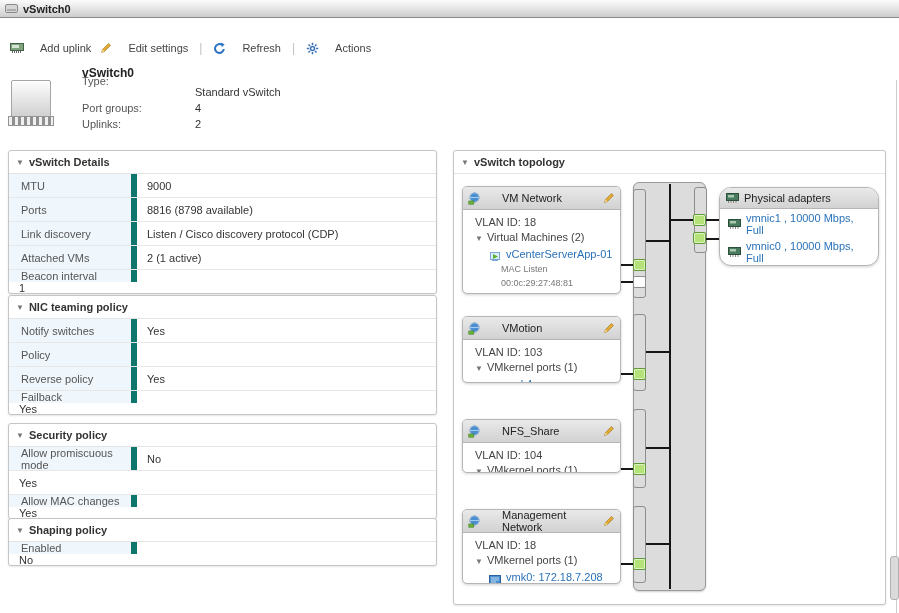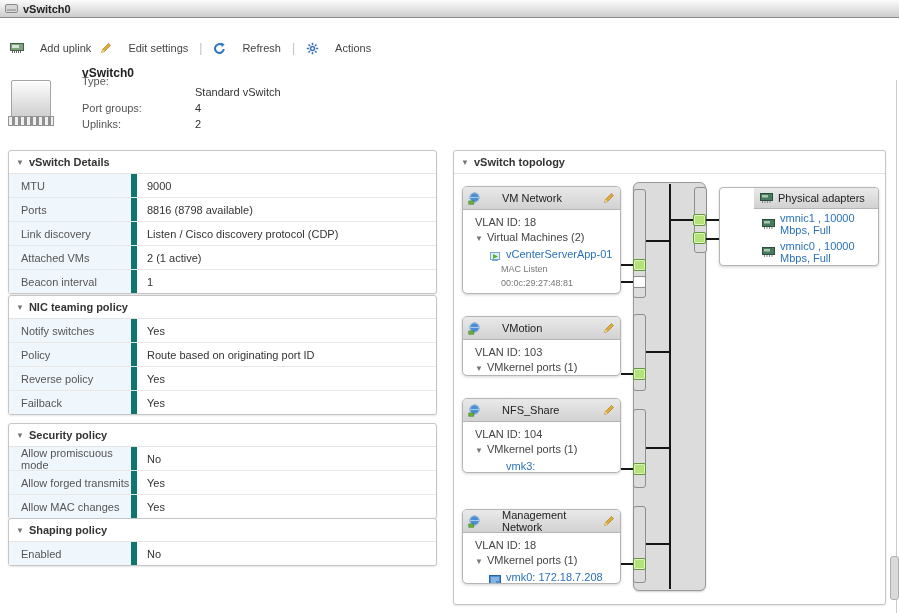--- a/index.html
+++ b/index.html
@@ -24,21 +24,21 @@
   .sum-title{position:absolute;left:82px;top:66px;font-weight:bold;font-size:12px;color:#222;}
   .sum-label{position:absolute;left:82px;width:110px;color:#555;}
   .sum-value{position:absolute;left:195px;color:#333;}
   
   .panel{position:absolute;left:8px;width:429px;background:#fff;border:1px solid #c5c5c5;border-radius:3px;
          box-shadow:0 1px 2px rgba(0,0,0,.10);box-sizing:border-box;}
   .p-header{height:22px;display:flex;align-items:center;padding-left:7px;font-weight:bold;color:#333;
             border-bottom:1px solid #e4e4e4;cursor:pointer;}
   .tri{color:#777;font-size:9px;margin-right:5px;}
   .prow{display:flex;height:23px;border-bottom:1px solid #e8e8e8;}
-  .prow:last-child{border-bottom:none;}
+  .prow:last-child{border-bottom:none;flex-direction:column;}
   .plabel{width:128px;background:#eff6fc;display:flex;align-items:center;padding-left:12px;box-sizing:border-box;
           color:#555;border-right:6px solid #0f766e;}
   .pvalue{flex:1;display:flex;align-items:center;padding-left:10px;color:#333;}
   
   .topo{position:absolute;left:453px;top:150px;width:433px;height:455px;background:#fff;border:1px solid #c5c5c5;
         border-radius:3px;box-shadow:0 1px 2px rgba(0,0,0,.10);box-sizing:border-box;}
   .card{position:absolute;left:8px;width:159px;background:#fff;border:1px solid #b5b5b5;border-radius:5px;
         box-shadow:0 1px 3px rgba(0,0,0,.18);box-sizing:border-box;overflow:hidden;}
   .card-h{height:22px;background:linear-gradient(180deg,#e9e9e9,#d2d2d2);border-bottom:1px solid #b5b5b5;
           display:flex;align-items:center;padding:0 5px;gap:5px;}
@@ -56,21 +56,21 @@
   .cline-v{position:absolute;left:215px;top:33px;width:2px;height:405px;background:#161616;}
   .strip{position:absolute;left:179px;width:13px;background:#dcdcdc;border:1px solid #8d8d8d;border-radius:3px;
          box-sizing:border-box;}
   .rstrip{position:absolute;left:240px;top:36px;width:13px;height:66px;background:#dcdcdc;border:1px solid #8d8d8d;
           border-radius:3px;box-sizing:border-box;}
   .hline{position:absolute;height:2px;background:#161616;}
   .port{position:absolute;width:13px;height:12px;border:1px solid #5f9a37;background:#b4e178;border-radius:2px;
         box-sizing:border-box;box-shadow:inset 0 0 0 1px #dff2c4;}
   .port.off{background:#ffffff;border-color:#8d8d8d;box-shadow:none;}
   .pa-panel{position:absolute;left:265px;top:36px;width:160px;background:#fff;border:1px solid #b5b5b5;
-            border-radius:4px;box-shadow:0 1px 3px rgba(0,0,0,.18);box-sizing:border-box;overflow:hidden;padding-left:34px;}
+            border-radius:12px;box-shadow:0 1px 3px rgba(0,0,0,.18);box-sizing:border-box;overflow:hidden;}
   .pa-h{height:20px;background:linear-gradient(180deg,#e9e9e9,#d2d2d2);border-bottom:1px solid #b5b5b5;
         display:flex;align-items:center;gap:5px;padding:0 6px;color:#222;}
   .pa-item{display:flex;align-items:center;gap:5px;padding:3px 6px 1px 8px;}
   
   .vline{position:absolute;left:896px;top:80px;width:1px;height:533px;background:#cccccc;}
   .thumb{position:absolute;left:890px;top:556px;width:7px;height:42px;background:#dadada;border:1px solid #b0b0b0;
          border-radius:3px;cursor:pointer;}
   .icon{display:inline-flex;flex:none;}
 </style>
 </head>
@@ -175,21 +175,20 @@
     <div class="p-header">
       <span class="tri" style="font-size: 8px;">▼</span>
       <span>NIC teaming policy</span>
     </div>
     <div class="prow">
         <div class="plabel">Notify switches</div>
         <div class="pvalue">Yes</div>
       </div>
     <div class="prow">
         <div class="plabel">Policy</div>
-        <div class="pvalue">Route based on originating port ID</div>
       </div>
     <div class="prow">
         <div class="plabel">Reverse policy</div>
         <div class="pvalue">Yes</div>
       </div>
     <div class="prow">
         <div class="plabel">Failback</div>
         <div class="pvalue">Yes</div>
       </div>
   </div>
@@ -197,21 +196,20 @@
   <div class="panel" style="top:423px">
     <div class="p-header">
       <span class="tri" style="font-size: 8px;">▼</span>
       <span>Security policy</span>
     </div>
     <div class="prow">
         <div class="plabel">Allow promiscuous mode</div>
         <div class="pvalue">No</div>
       </div>
     <div class="prow">
-        <div class="plabel">Allow forged transmits</div>
         <div class="pvalue">Yes</div>
       </div>
     <div class="prow">
         <div class="plabel">Allow MAC changes</div>
         <div class="pvalue">Yes</div>
       </div>
   </div>
 
   <div class="panel" style="top:518px">
     <div class="p-header">
@@ -299,21 +297,21 @@
                 <rect x="1.5" y="2.5" width="9" height="7" fill="#dfeefb" stroke="#7aa7d4"></rect>
                 <path d="M3 10.5h6" stroke="#7aa7d4"></path>
                 <rect x="3.5" y="4.5" width="5" height="3" fill="#aecfee"></rect>
               </svg>
           </span>
           <a class="blue">Linux-VM</a>
         </div>
       </div>
     </div>
 
-    <div class="card" style="top:165px;height:60px">
+    <div class="card" style="top:165px;height:67px">
       <div class="card-h">
         <span class="icon">
           <svg width="13" height="13" viewBox="0 0 13 13">
               <circle cx="6.5" cy="5.5" r="4.5" fill="#4a8fd2" stroke="#2a62a0"></circle>
               <path d="M6.5 1a4.5 4.5 0 0 0 0 9M6.5 1a4.5 4.5 0 0 1 0 9M2 5.5h9" stroke="#bcd9f2" stroke-width="0.8" fill="none"></path>
               <rect x="0.8" y="9" width="5" height="3.2" fill="#6db33f" stroke="#417f1e" stroke-width="0.6"></rect>
             </svg>
         </span>
         <span class="card-title">VMotion</span>
         <span class="edit">
@@ -331,21 +329,21 @@
             <svg width="12" height="10" viewBox="0 0 12 10">
                 <rect x="0.5" y="0.5" width="11" height="9" fill="#4a8fd2" stroke="#2a62a0"></rect>
                 <path d="M2 3h8M2 5h8M2 7h5" stroke="#bcd9f2" stroke-width="1"></path>
               </svg>
           </span>
           <a class="blue">vmk4: 192.168.103.208</a>
         </div>
       </div>
     </div>
 
-    <div class="card" style="top:247px;height:75px">
+    <div class="card" style="top:268px;height:54px">
       <div class="card-h">
         <span class="icon">
           <svg width="13" height="13" viewBox="0 0 13 13">
               <circle cx="6.5" cy="5.5" r="4.5" fill="#4a8fd2" stroke="#2a62a0"></circle>
               <path d="M6.5 1a4.5 4.5 0 0 0 0 9M6.5 1a4.5 4.5 0 0 1 0 9M2 5.5h9" stroke="#bcd9f2" stroke-width="0.8" fill="none"></path>
               <rect x="0.8" y="9" width="5" height="3.2" fill="#6db33f" stroke="#417f1e" stroke-width="0.6"></rect>
             </svg>
         </span>
         <span class="card-title">NFS_Share</span>
         <span class="edit">

